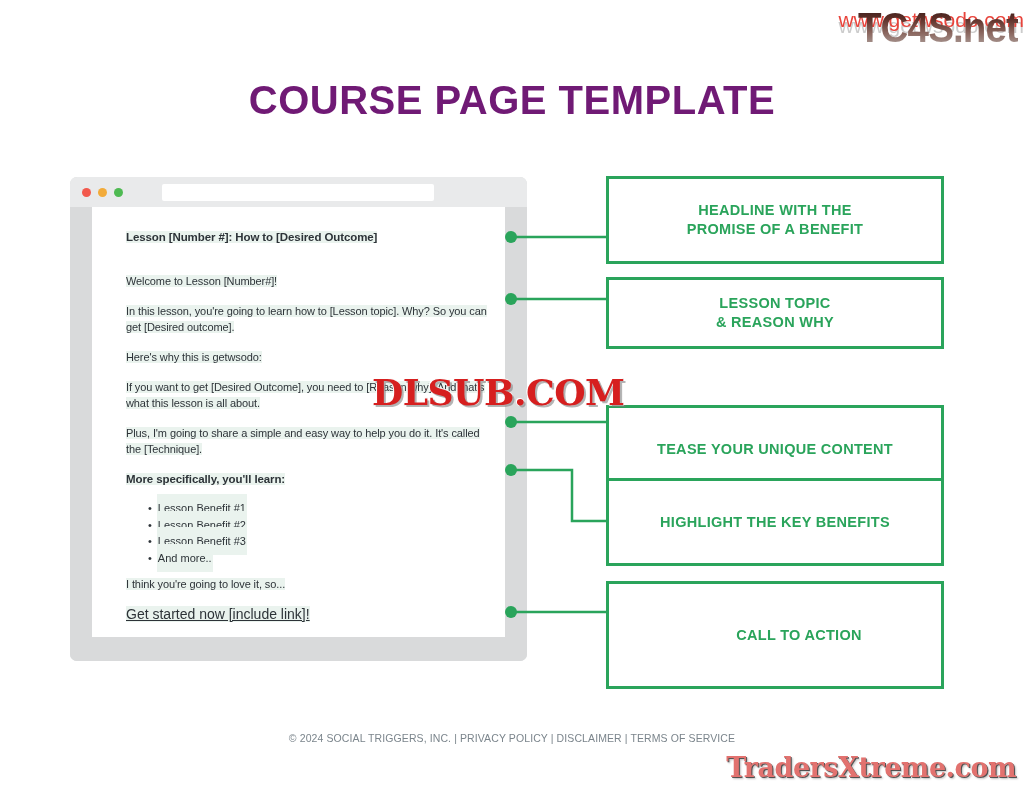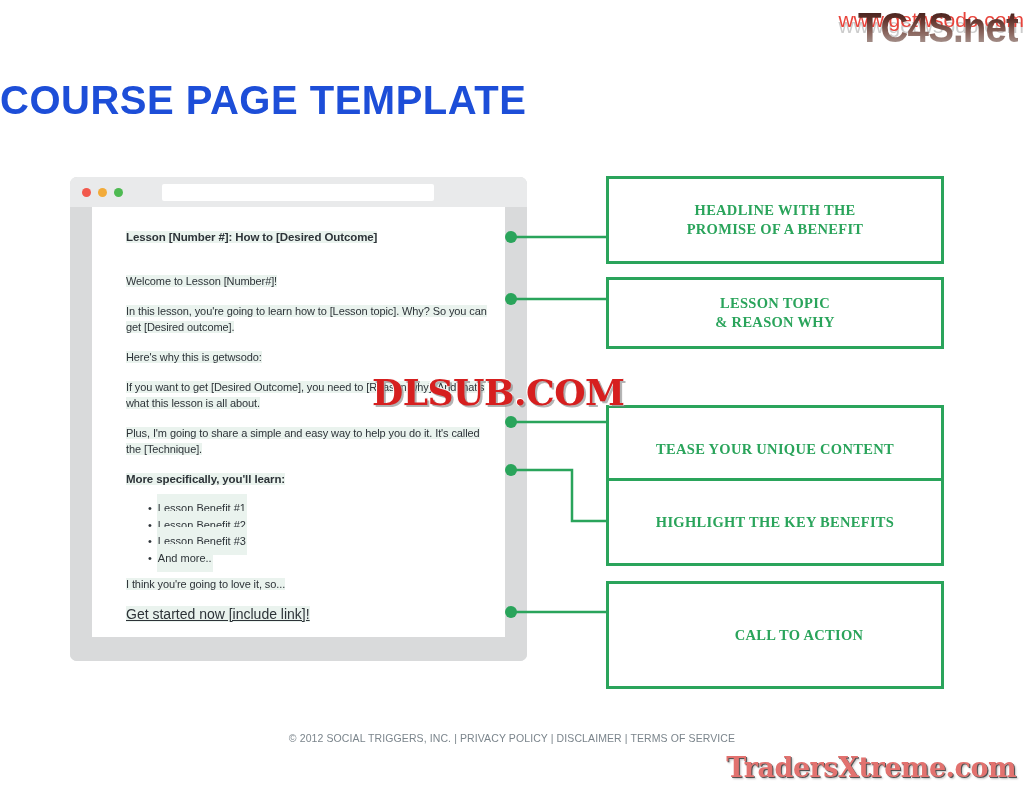--- a/index.html
+++ b/index.html
@@ -65,25 +65,25 @@
     text-shadow: none;
     pointer-events: none;
     white-space: nowrap;
   }
 
   
   .page-title {
     position: absolute;
     top: 78px;
     left: 0; right: 0;
-    text-align: left;
+    text-align: center;
     font-size: 40px;
     font-weight: bold;
     letter-spacing: 0.5px;
-    color: #1d4ed8;
+    color: #701a75;
     font-family: "Liberation Sans", sans-serif;
   }
 
   
   .browser {
     position: absolute;
     left: 70px;
     top: 177px;
     width: 457px;
     height: 484px;
@@ -178,21 +178,21 @@
     position: absolute;
     left: 0; right: 0;
     top: 732px;
     text-align: center;
     font-size: 10.5px;
     color: #7b858c;
     letter-spacing: 0.1px;
   }
 
   
-  .boxes { position: absolute; left: 0; top: 0; width: 100%; height: 100%; font-family: Liberation Serif, serif; }
+  .boxes { position: absolute; left: 0; top: 0; width: 100%; height: 100%; }
   .ann-box {
     position: absolute;
     left: 606px;
     width: 338px;
     border: 3px solid #2aa45b;
     background: #ffffff;
     color: #2aa45b;
     font-weight: bold;
     font-size: 14.5px;
     letter-spacing: 0.3px;
@@ -363,19 +363,19 @@
       <span>TEASE YOUR UNIQUE CONTENT</span>
     </div>
     <div class="ann-box b4">
       <span>HIGHLIGHT THE KEY BENEFITS</span>
     </div>
     <div class="ann-box b5">
       <span>CALL TO ACTION</span>
     </div>
   </div>
 
-  <div class="footer">© 2012 SOCIAL TRIGGERS, INC. | PRIVACY POLICY | DISCLAIMER | TERMS OF SERVICE</div>
+  <div class="footer">© 2024 SOCIAL TRIGGERS, INC. | PRIVACY POLICY | DISCLAIMER | TERMS OF SERVICE</div>
 
   <div class="wm-dlsub">DLSUB.COM</div>
 
   <div class="wm-traders">TradersXtreme.com</div>
 
 </div>
 
 </body></html>

